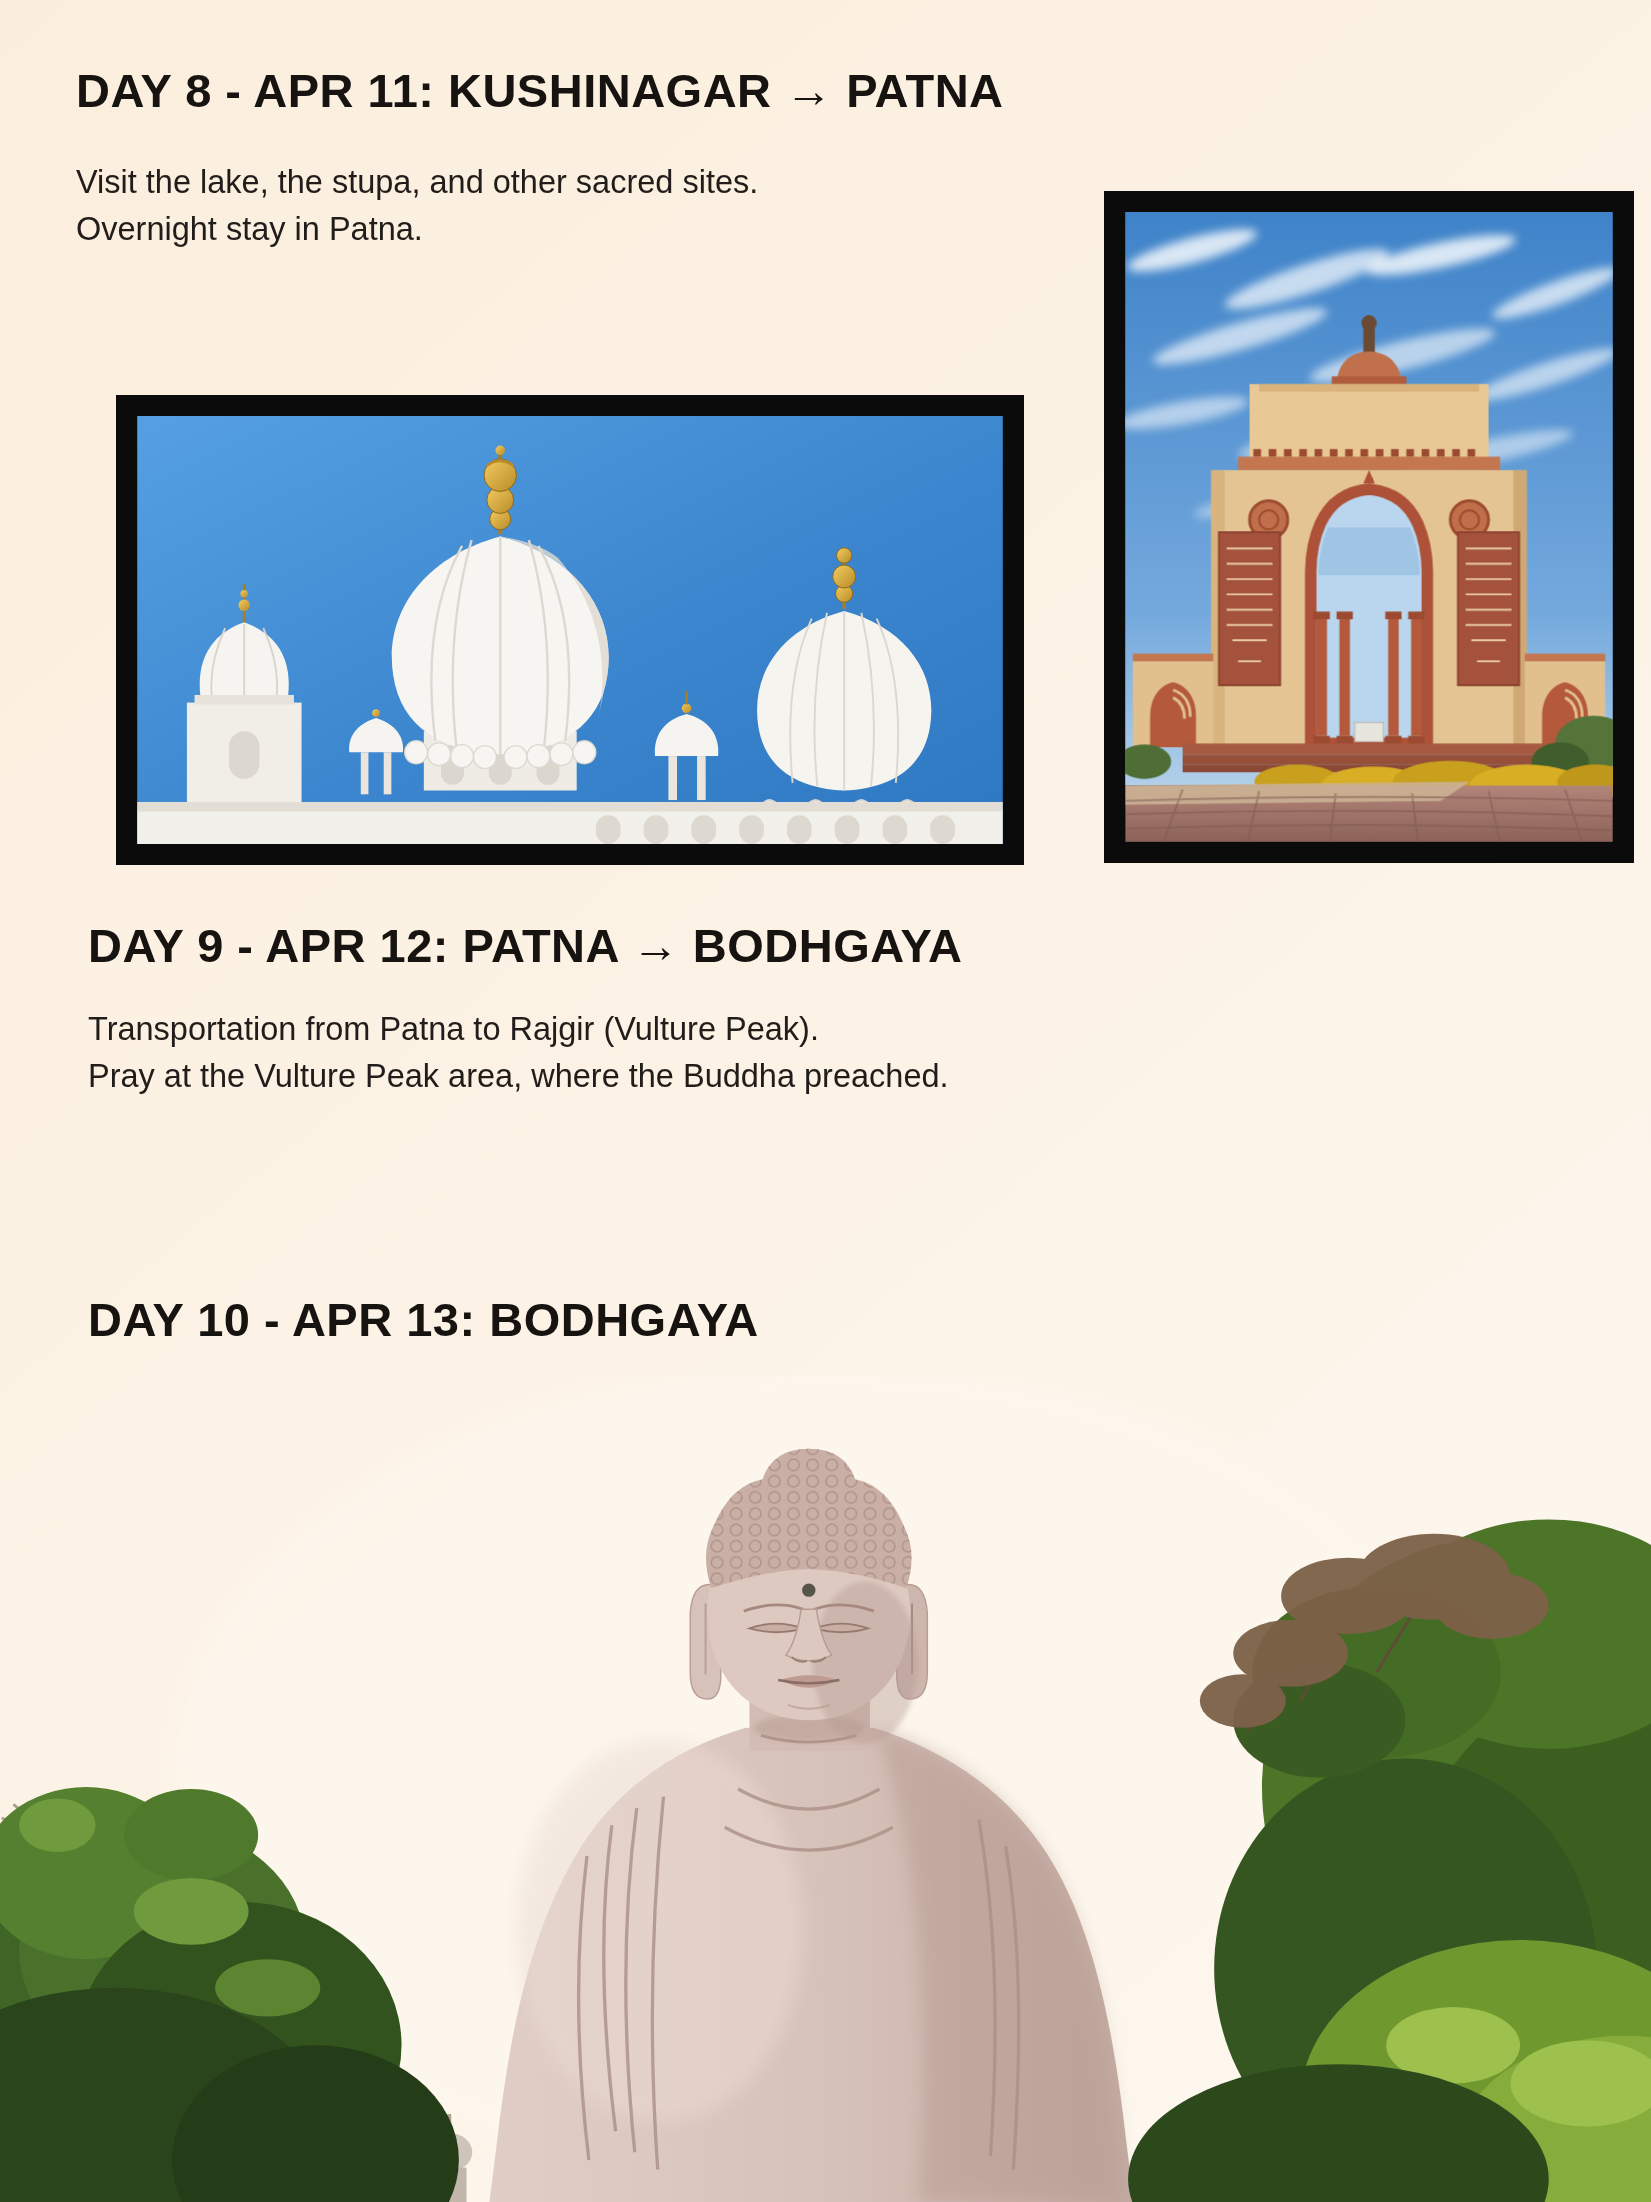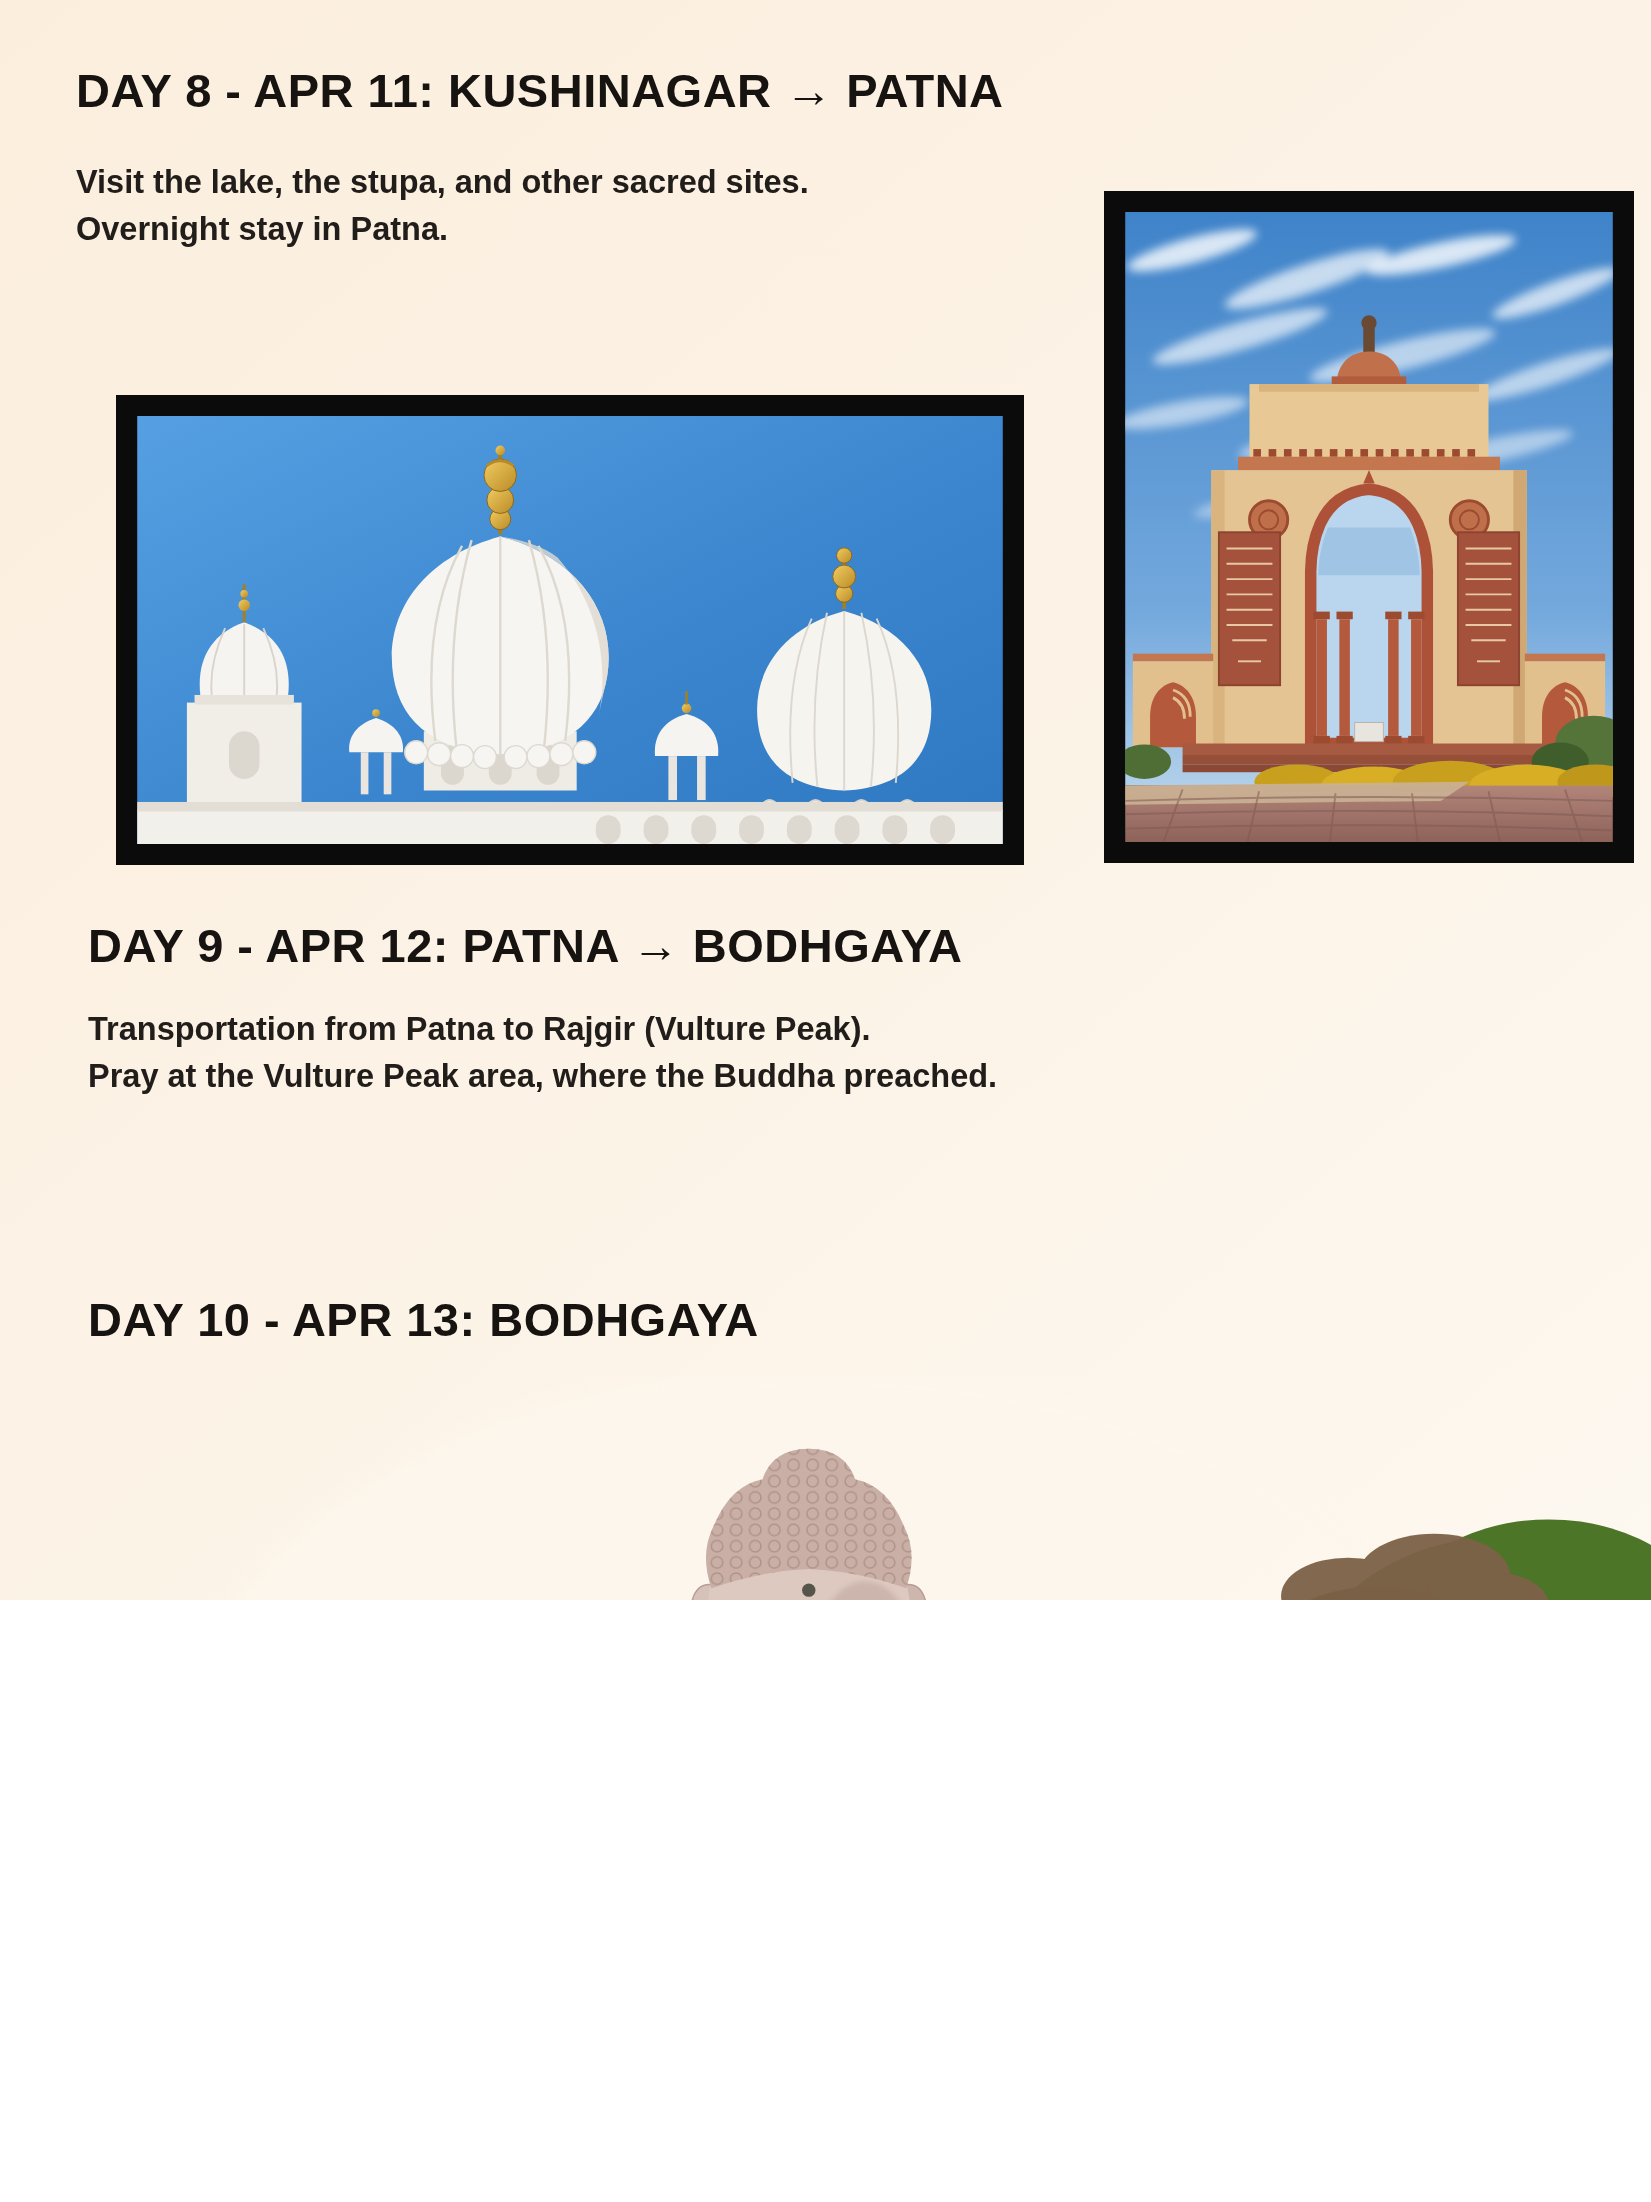--- a/index.html
+++ b/index.html
@@ -1,22 +1,22 @@
 <!DOCTYPE html>
 <html><head>
 <meta charset="utf-8">
 <style>
   html,body{margin:0;padding:0;}
   body{width:1652px;height:2202px;font-family:"Liberation Sans",sans-serif;}
-  .page{position:relative;width:1652px;height:1600px;overflow:hidden;
+  .page{position:relative;width:1652px;height:2202px;overflow:hidden;
         background:linear-gradient(140deg,#fbeedd 0%,#fcf2e5 45%,#fdf8f0 100%);}
   .heading{position:absolute;margin:0;font-weight:700;font-size:47px;line-height:1.12;
            letter-spacing:0.5px;color:#161310;white-space:pre;font-family:"Liberation Sans",sans-serif;}
   .para{position:absolute;color:#211d1a;font-size:32.5px;line-height:47px;font-weight:400;}
-  .para .line{white-space:pre;font-weight:bold;}
+  .para .line{white-space:pre;}
   .photo{position:absolute;border:21px solid #0b0b0b;box-sizing:border-box;background:#0b0b0b;}
   .photo svg{display:block;}
   .scene{position:absolute;left:0;top:1376px;width:1652px;height:826px;}
   #h-day8{left:76px;top:65px;}
   #p-day8{left:76px;top:159px;}
   #photo-stupa{left:76px;top:379px;width:908px;height:470px;}
   #photo-gate{left:1064px;top:175px;width:530px;height:672px;}
   #h-day9{left:88px;top:920px;}
   #p-day9{left:88px;top:1006px;}
   #h-day10{left:88px;top:1271px;margin-top:23px;}

